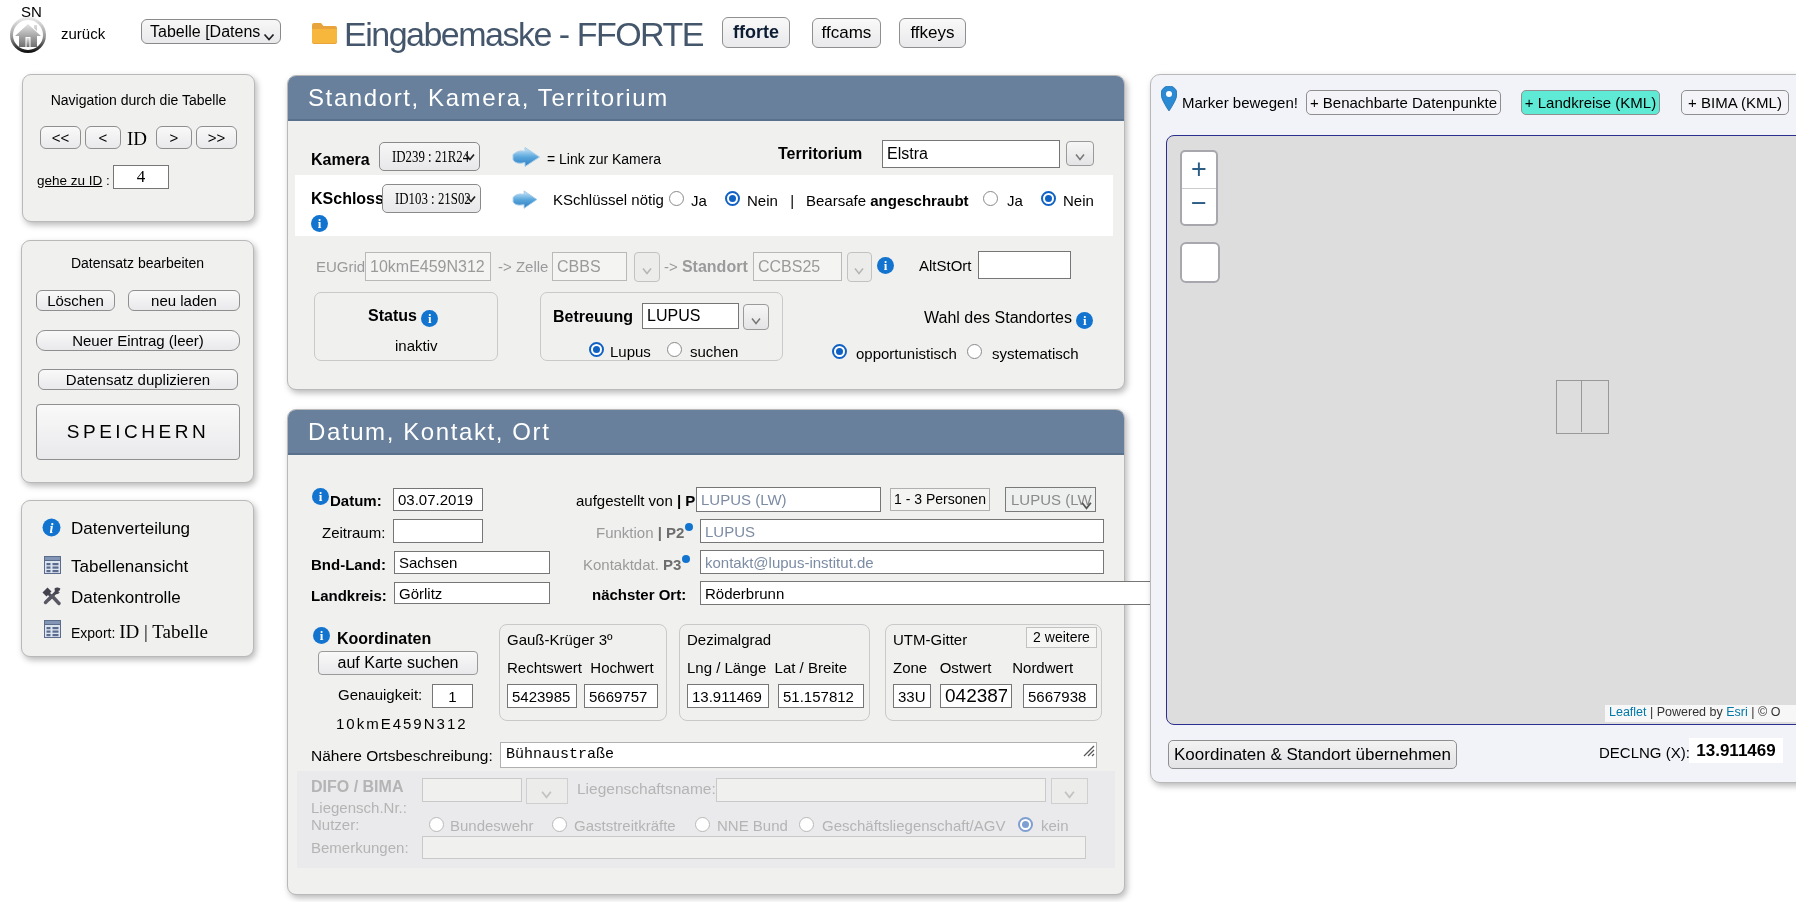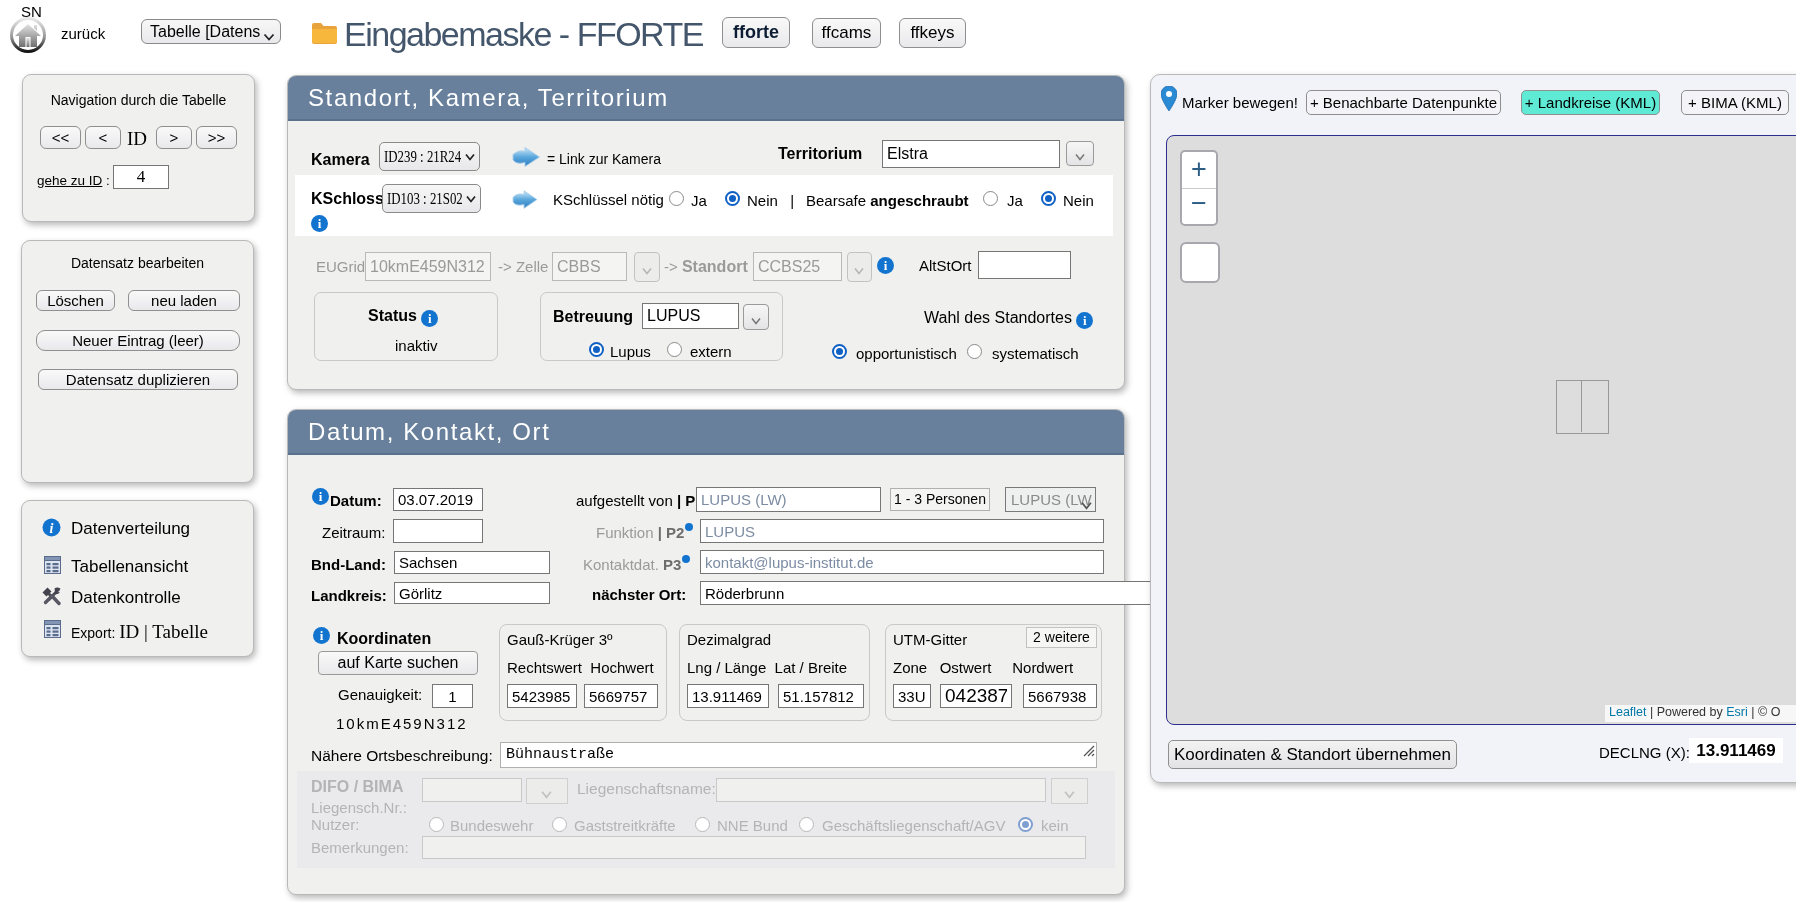--- a/index.html
+++ b/index.html
@@ -13,21 +13,21 @@
   border-radius:8px 8px 0 0;border-bottom:2px solid #59718c;box-sizing:border-box;
   color:#fff;font-size:24px;letter-spacing:1.6px;line-height:43px;padding-left:20px;}
 .mainpanel{position:absolute;background:#f0f0ef;border:1px solid #b9b9b9;border-radius:9px;
   box-shadow:2px 3px 6px rgba(0,0,0,.28);}
 .btn{position:absolute;box-sizing:border-box;border:1px solid #8f8f8f;border-radius:6px;
   background:linear-gradient(#f9f9f9,#e9e9ec);text-align:center;color:#000;}
 .inp{position:absolute;box-sizing:border-box;border:1px solid #767676;background:#fff;
   font-family:"Liberation Sans",sans-serif;font-size:16px;padding:0 4px;color:#000;}
 .sel{position:absolute;box-sizing:border-box;border:1px solid #8a8a8a;border-radius:5px;
   background:linear-gradient(#f6f6f6,#e8e8ea);font-family:"Liberation Serif",serif;
-  font-size:17px;color:#000;padding-left:4px;white-space:nowrap;overflow:hidden;}
+  font-size:17px;color:#000;padding-left:12px;white-space:nowrap;overflow:hidden;}
 .selt{display:inline-block;transform:scaleX(.78);transform-origin:0 50%;font-size:16.5px;}
 .sel .chev{position:absolute;right:5px;top:50%;margin-top:-5px;width:9px;height:9px;}
 .chev svg{display:block;}
 .b{font-weight:bold;}
 .info{display:inline-block;width:17px;height:17px;border-radius:50%;background:#1374cf;
   color:#fff;text-align:center;font-family:"Liberation Serif",serif;font-weight:bold;
   font-size:13px;line-height:17px;vertical-align:-2px;}
 .radio{display:inline-block;width:15px;height:15px;border-radius:50%;background:#fff;
   border:1px solid #8a8a8a;box-sizing:border-box;vertical-align:-3px;}
 .radio.on{border:2px solid #1061c4;}
@@ -86,20 +86,21 @@
   <div class="btn" style="left:173px;top:51px;width:41px;height:23px;font-size:15px;line-height:21px;">&gt;&gt;</div>
   <div class="abs" style="left:14px;top:98px;font-size:13.5px;"><span style="text-decoration:underline;">gehe zu ID</span> :</div>
   <div class="inp" style="left:90px;top:90px;width:56px;height:24px;text-align:center;font-size:17px;font-family:'Liberation Serif',serif;line-height:22px;">4</div>
 </div>
 <div class="panel" style="left:21px;top:240px;width:231px;height:241px;">
   <div style="text-align:center;margin-top:14px;font-size:14px;">Datensatz bearbeiten</div>
   <div class="btn" style="left:14px;top:49px;width:79px;height:21px;font-size:15px;line-height:19px;">Löschen</div>
   <div class="btn" style="left:106px;top:49px;width:112px;height:21px;font-size:15px;line-height:19px;">neu laden</div>
   <div class="btn" style="left:14px;top:89px;width:204px;height:21px;font-size:15px;line-height:19px;border-radius:9px;">Neuer Eintrag (leer)</div>
   <div class="btn" style="left:16px;top:128px;width:200px;height:21px;font-size:15px;line-height:19px;">Datensatz duplizieren</div>
+  <div class="btn" style="left:14px;top:163px;width:204px;height:56px;font-size:19px;line-height:54px;letter-spacing:3.5px;border-radius:4px;">SPEICHERN</div>
 </div>
 <div class="panel" style="left:21px;top:500px;width:231px;height:155px;">
   <div class="abs" style="left:20px;top:17px;"><svg width="19" height="19" viewBox="0 0 19 19">
         <circle cx="9.5" cy="9.5" r="9" fill="#1374cf"></circle>
         <text x="9.5" y="14.5" text-anchor="middle" fill="#fff" font-family="Liberation Serif" font-size="14" font-weight="bold" font-style="italic">i</text>
       </svg></div>
   <div class="abs" style="left:49px;top:18px;font-size:17px;">Datenverteilung</div>
   <div class="abs" style="left:22px;top:55px;"><svg width="17" height="18" viewBox="0 0 17 18">
         <rect x="0.5" y="0.5" width="16" height="17" fill="#dce4f0" stroke="#5a6b8c"></rect>
         <rect x="0.5" y="0.5" width="16" height="4" fill="#8295b5" stroke="#5a6b8c"></rect>
@@ -213,21 +214,21 @@
 <div class="abs b" style="left:553px;top:308px;font-size:16px;">Betreuung</div>
 <input class="inp" style="left: 642px; top: 303px; width: 97px; height: 26px;" value="LUPUS">
 <div class="abs" style="left:743px;top:304px;width:24px;height:24px;border:1px solid #9a9a9a;border-radius:4px;background:linear-gradient(#f6f6f6,#e4e4e6);">
     <span style="position:absolute;left:7px;top:7px;"><svg width="10" height="10" viewBox="0 0 10 10">
         <path d="M1 2.5 L5 7.5 L9 2.5" fill="none" stroke="#777" stroke-width="1.5"></path>
       </svg></span>
   </div>
 <span class="radio on abs" style="left:589px;top:342px;"></span>
 <div class="abs" style="left:610px;top:343px;font-size:15px;">Lupus</div>
 <span class="radio abs" style="left:667px;top:342px;"></span>
-<div class="abs" style="left:690px;top:343px;font-size:15px;">extern</div>
+<div class="abs" style="left:690px;top:343px;font-size:15px;">suchen</div>
 <div class="abs" style="left:924px;top:309px;font-size:16px;">Wahl des Standortes <span class="info">i</span></div>
 <span class="radio on abs" style="left:832px;top:344px;"></span>
 <div class="abs" style="left:856px;top:345px;font-size:15px;">opportunistisch</div>
 <span class="radio abs" style="left:967px;top:344px;"></span>
 <div class="abs" style="left:992px;top:345px;font-size:15px;">systematisch</div>
 
 <div class="mainpanel" id="p2" style="left:287px;top:409px;width:836px;height:484px;">
 <div class="phead">Datum, Kontakt, Ort</div>
 </div>
 <div class="abs" style="left:312px;top:485px;"><span class="info">i</span></div>

